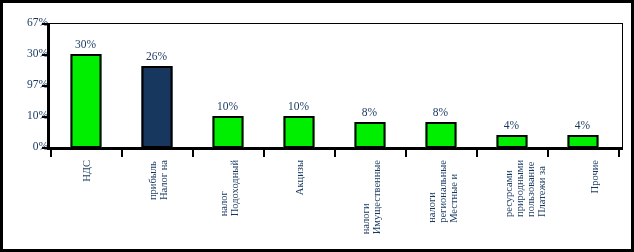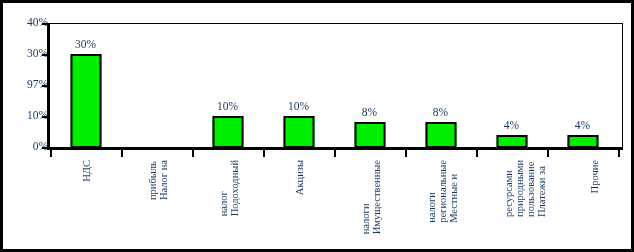--- a/index.html
+++ b/index.html
@@ -127,21 +127,21 @@
     white-space: nowrap;
     letter-spacing: 0px;
   }
 </style>
 </head>
 <body>
 
 <div id="chart-frame">
 
   <div id="y-labels">
-    <div class="y-tick-label" style="top:14px;">40%</div>
+    <div class="y-tick-label" style="top:14px;">67%</div>
     <div class="y-tick-mark" style="top:20px;"></div>
 
     <div class="y-tick-label" style="top:45px;">30%</div>
     <div class="y-tick-mark" style="top:51px;"></div>
 
     <div class="y-tick-label" style="top:76px;">97%</div>
     <div class="y-tick-mark" style="top:82px;"></div>
 
     <div class="y-tick-label" style="top:107px;">10%</div>
     <div class="y-tick-mark" style="top:113px;"></div>
@@ -150,20 +150,24 @@
     <div class="y-tick-mark" style="top:144px;"></div>
   </div>
 
   <div id="plot-area"></div>
   <div id="y-axis-line"></div>
   <div id="x-axis-line"></div>
 
   <div class="bar-slot" style="left:47px; width:71px; top:20px;">
     <div class="bar-value" style="bottom:98px;">30%</div>
     <div class="bar green" style="height:94px;"></div>
+  </div>
+  <div class="bar-slot" style="left:118px; width:71px; top:20px;">
+    <div class="bar-value" style="bottom:86px;">26%</div>
+    <div class="bar navy" style="height:82px;"></div>
   </div>
   <div class="bar-slot" style="left:189px; width:71px; top:20px;">
     <div class="bar-value" style="bottom:36px;">10%</div>
     <div class="bar green" style="height:32px;"></div>
   </div>
   <div class="bar-slot" style="left:260px; width:71px; top:20px;">
     <div class="bar-value" style="bottom:36px;">10%</div>
     <div class="bar green" style="height:32px;"></div>
   </div>
   <div class="bar-slot" style="left:331px; width:71px; top:20px;">

